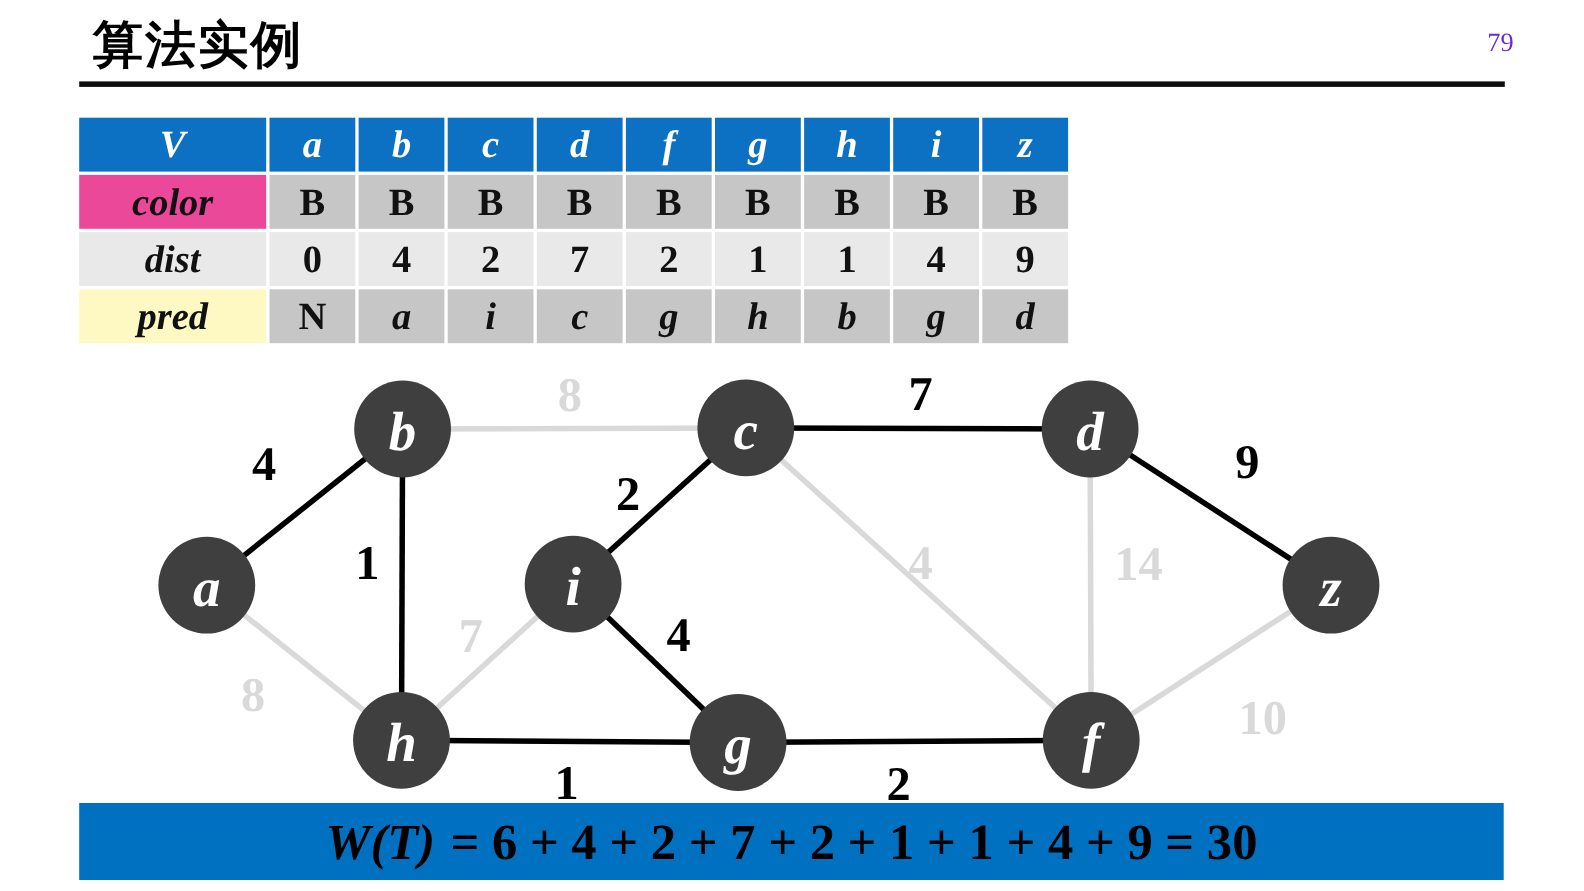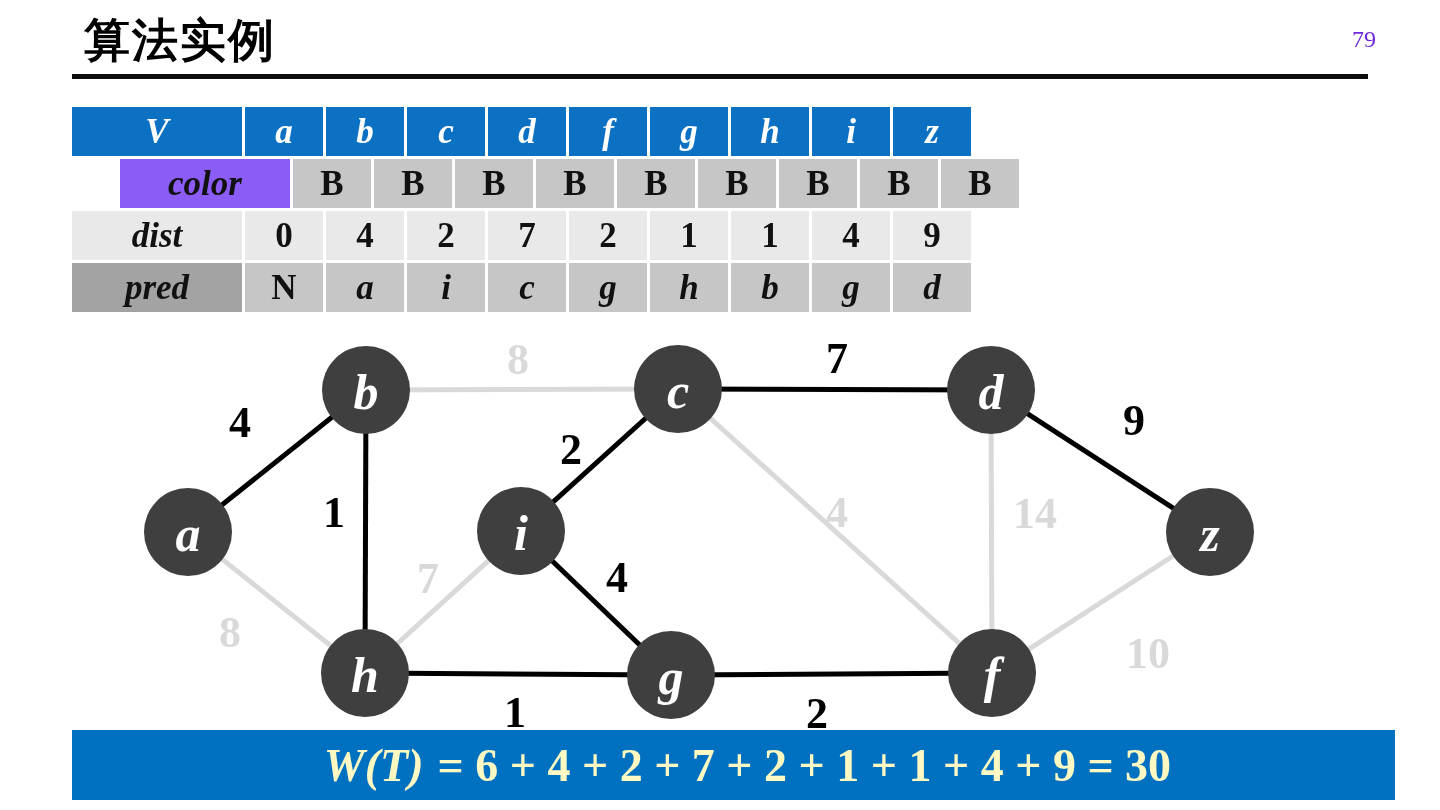--- a/index.html
+++ b/index.html
@@ -21,22 +21,22 @@
 
   
   .graph{position:absolute;left:0;top:0;width:1440px;height:810px;}
   .elabel{font-family:"Liberation Serif","DejaVu Serif",serif;font-weight:bold;font-size:44px;
           text-anchor:middle;dominant-baseline:central;}
   .nlabel{font-family:"Liberation Serif","DejaVu Serif",serif;font-weight:bold;font-style:italic;
           font-size:50px;text-anchor:middle;dominant-baseline:central;}
 
   
   .footer{position:absolute;left:72px;top:730px;width:1295px;height:70px;
-          display:flex;align-items:center;justify-content:center;color:#fef9c3;
-          font-size:46px;font-weight:bold;padding-left:28px;}
+          display:flex;align-items:center;justify-content:center;color:#000000;
+          font-size:46px;font-weight:bold;}
   .footer .lhs{font-style:italic;margin-right:14px;}
 </style>
 </head>
 <body>
 
 <div class="slide">
   <div class="title">算法实例</div>
   <div class="pagenum">79</div>
   <div class="rule"></div>
   <div class="vtable">
@@ -46,21 +46,21 @@
         <div class="tcell it" style="background: rgb(12, 113, 195);">b</div>
         <div class="tcell it" style="background: rgb(12, 113, 195);">c</div>
         <div class="tcell it" style="background: rgb(12, 113, 195);">d</div>
         <div class="tcell it" style="background: rgb(12, 113, 195);">f</div>
         <div class="tcell it" style="background: rgb(12, 113, 195);">g</div>
         <div class="tcell it" style="background: rgb(12, 113, 195);">h</div>
         <div class="tcell it" style="background: rgb(12, 113, 195);">i</div>
         <div class="tcell it" style="background: rgb(12, 113, 195);">z</div>
       </div>
       <div class="trow dark">
-        <div class="tcell rowlabel it" style="background: #8b5cf6; margin-left: 48px;">color</div>
+        <div class="tcell rowlabel it" style="background: #ec4899;">color</div>
         <div class="tcell" style="background: rgb(198, 198, 198);">B</div>
         <div class="tcell" style="background: rgb(198, 198, 198);">B</div>
         <div class="tcell" style="background: rgb(198, 198, 198);">B</div>
         <div class="tcell" style="background: rgb(198, 198, 198);">B</div>
         <div class="tcell" style="background: rgb(198, 198, 198);">B</div>
         <div class="tcell" style="background: rgb(198, 198, 198);">B</div>
         <div class="tcell" style="background: rgb(198, 198, 198);">B</div>
         <div class="tcell" style="background: rgb(198, 198, 198);">B</div>
         <div class="tcell" style="background: rgb(198, 198, 198);">B</div>
       </div>
@@ -70,21 +70,21 @@
         <div class="tcell" style="background: rgb(233, 233, 233);">4</div>
         <div class="tcell" style="background: rgb(233, 233, 233);">2</div>
         <div class="tcell" style="background: rgb(233, 233, 233);">7</div>
         <div class="tcell" style="background: rgb(233, 233, 233);">2</div>
         <div class="tcell" style="background: rgb(233, 233, 233);">1</div>
         <div class="tcell" style="background: rgb(233, 233, 233);">1</div>
         <div class="tcell" style="background: rgb(233, 233, 233);">4</div>
         <div class="tcell" style="background: rgb(233, 233, 233);">9</div>
       </div>
       <div class="trow dark">
-        <div class="tcell rowlabel it" style="background: #a3a3a3;">pred</div>
+        <div class="tcell rowlabel it" style="background: #fef9c3;">pred</div>
         <div class="tcell" style="background: rgb(198, 198, 198);">N</div>
         <div class="tcell it" style="background: rgb(198, 198, 198);">a</div>
         <div class="tcell it" style="background: rgb(198, 198, 198);">i</div>
         <div class="tcell it" style="background: rgb(198, 198, 198);">c</div>
         <div class="tcell it" style="background: rgb(198, 198, 198);">g</div>
         <div class="tcell it" style="background: rgb(198, 198, 198);">h</div>
         <div class="tcell it" style="background: rgb(198, 198, 198);">b</div>
         <div class="tcell it" style="background: rgb(198, 198, 198);">g</div>
         <div class="tcell it" style="background: rgb(198, 198, 198);">d</div>
       </div>

